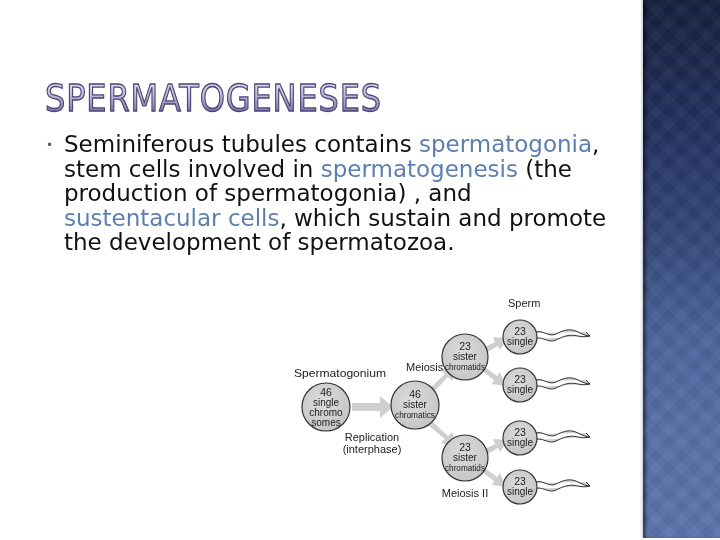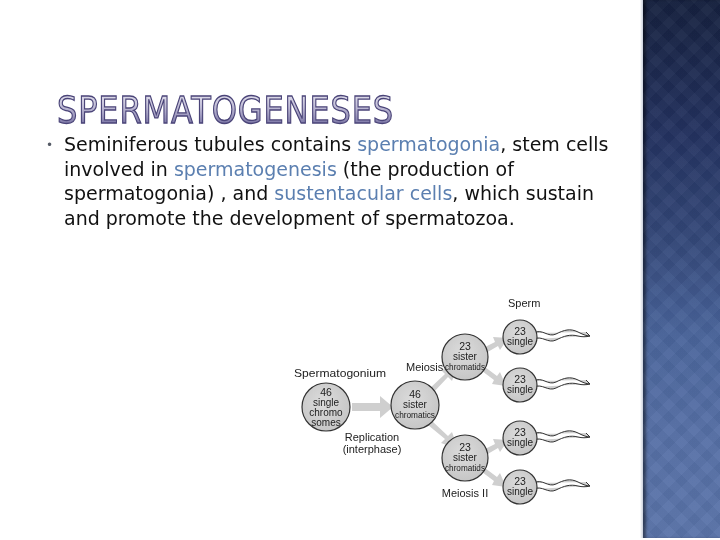--- a/index.html
+++ b/index.html
@@ -34,21 +34,21 @@
       left: 640px;
       top: 0;
       width: 3px;
       height: 538px;
       background: linear-gradient(to right, #ffffff, #c9cfdc);
     }
     .title {
       position: absolute;
       left: 44px;
       top: 76px;
-      margin: 12px;
+      margin: 0;
       font-family: "DejaVu Sans", sans-serif;
       font-size: 38px;
       font-weight: normal;
       letter-spacing: 1px;
       line-height: 40px;
       white-space: nowrap;
     }
     .title svg {
       display: block;
     }
@@ -65,21 +65,21 @@
     .bullet {
       width: 18px;
       flex: 0 0 18px;
       font-size: 12px;
       color: #555b66;
       line-height: 24px;
       padding-top: 1px;
     }
     .bullet-text {
       font-family: "DejaVu Sans", sans-serif;
-      font-size: 19px;
+      font-size: 23px;
       line-height: 24.5px;
       color: #111111;
       width: 560px;
     }
     .hl {
       color: #5b7fb0;
     }
     .diagram {
       position: absolute;
       left: 280px;

